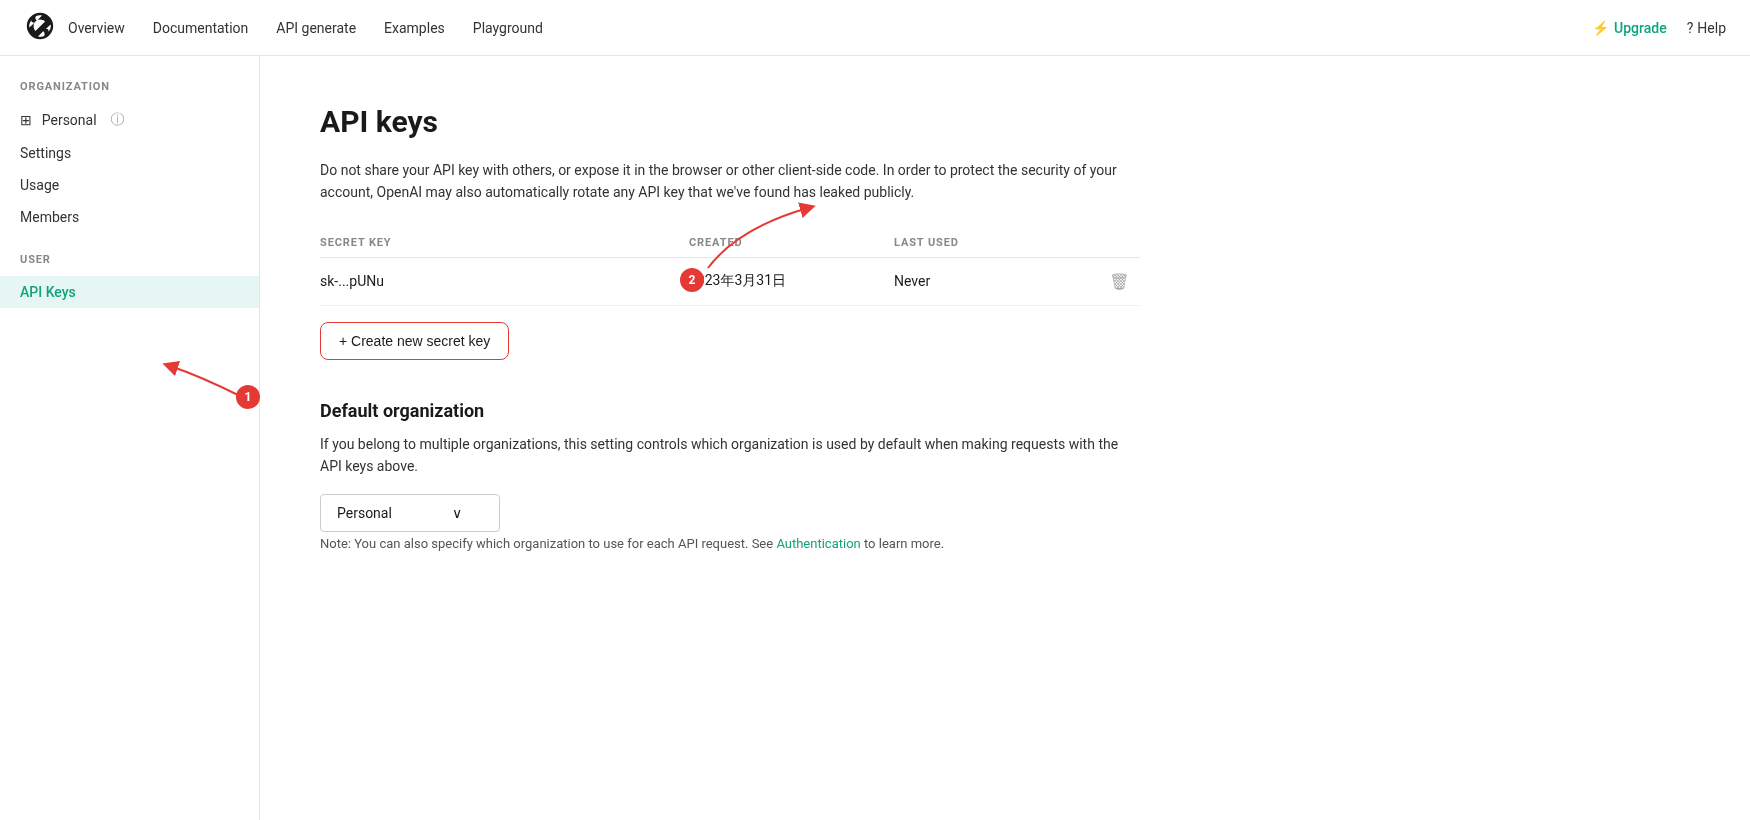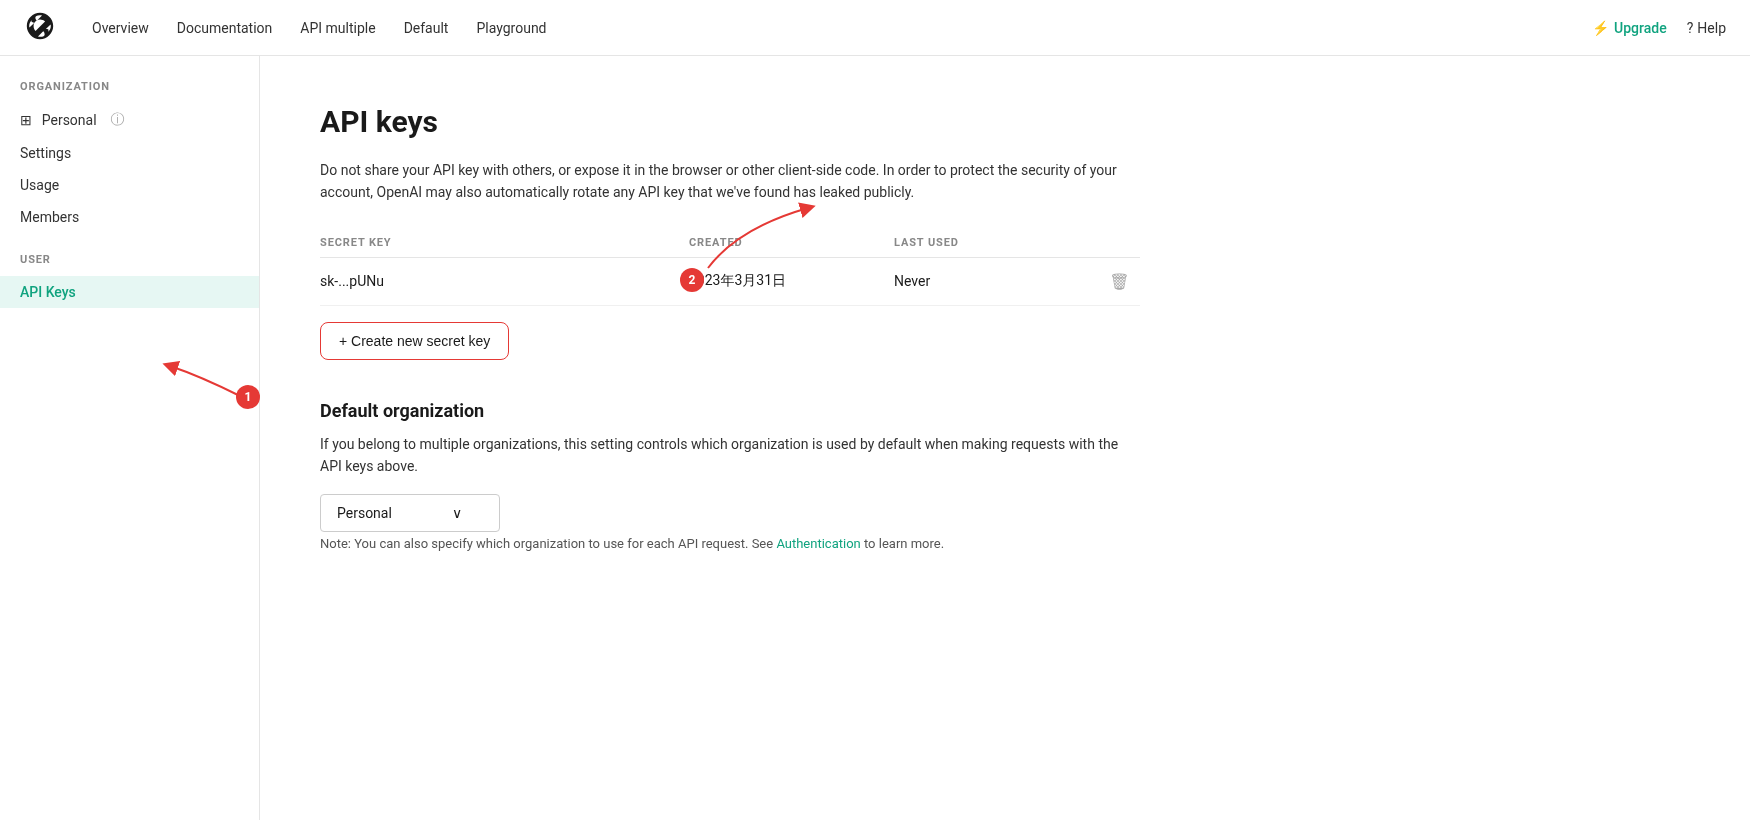--- a/index.html
+++ b/index.html
@@ -5,21 +5,21 @@
     * { box-sizing: border-box; margin: 0; padding: 0; }
     body { font-family: -apple-system, BlinkMacSystemFont, 'Segoe UI', Roboto, sans-serif; font-size: 14px; color: #1a1a1a; background: #fff; }
 
     
     .topnav {
       display: flex;
       align-items: center;
       padding: 0 24px;
       height: 56px;
       border-bottom: 1px solid #e5e5e5;
-      gap: 36px;
+      gap: 12px;
     }
     .topnav-logo {
       width: 32px;
       height: 32px;
       flex-shrink: 0;
     }
     .topnav-links {
       display: flex;
       gap: 28px;
       align-items: center;
@@ -213,22 +213,22 @@
 
 <nav class="topnav">
   <div>
     <svg class="topnav-logo" viewBox="0 0 40 40" fill="none" xmlns="http://www.w3.org/2000/svg">
       <path d="M20 3.5C11 3.5 3.5 11 3.5 20C3.5 29 11 36.5 20 36.5C29 36.5 36.5 29 36.5 20C36.5 11 29 3.5 20 3.5ZM20 6.5C20.9 6.5 21.7 6.6 22.5 6.8L16 13.3C14.9 12.4 14.2 11 14.2 9.5C14.2 7.8 15.8 6.5 20 6.5ZM9.5 15C10.7 15 11.8 15.4 12.7 16.1L6.8 22C6.6 21.4 6.5 20.7 6.5 20C6.5 17.2 7.7 14.7 9.5 12.9V15ZM20 33.5C19.1 33.5 18.3 33.4 17.5 33.2L24 26.7C25.1 27.6 25.8 29 25.8 30.5C25.8 32.2 24.2 33.5 20 33.5ZM27.3 23.9L33.2 18C33.4 18.6 33.5 19.3 33.5 20C33.5 22.8 32.3 25.3 30.5 27.1V24.9C30.5 24 29.8 23.9 27.3 23.9ZM20 12C22.4 12 24.6 12.9 26.3 14.4L14.4 26.3C12.9 24.6 12 22.4 12 20C12 15.6 15.6 12 20 12Z" fill="#1a1a1a"></path>
     </svg>
   </div>
   <div class="topnav-links">
     <a class="topnav-link">Overview</a>
     <a class="topnav-link">Documentation</a>
-    <a class="topnav-link">API multiple</a>
-    <a class="topnav-link">Default</a>
+    <a class="topnav-link">API generate</a>
+    <a class="topnav-link">Examples</a>
     <a class="topnav-link">Playground</a>
   </div>
   <div class="topnav-right">
     <div class="upgrade-btn">
       <span>⚡</span>
       <span>Upgrade</span>
     </div>
     <div class="help-btn">
       <span>?</span>
       <span>Help</span>

